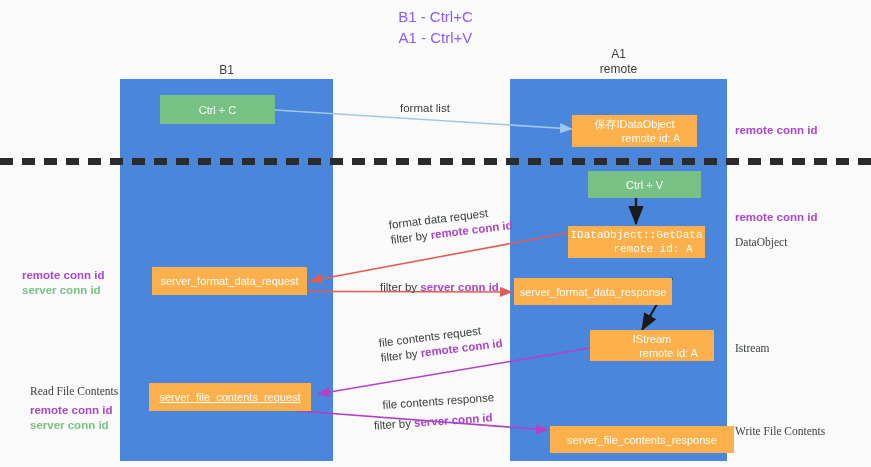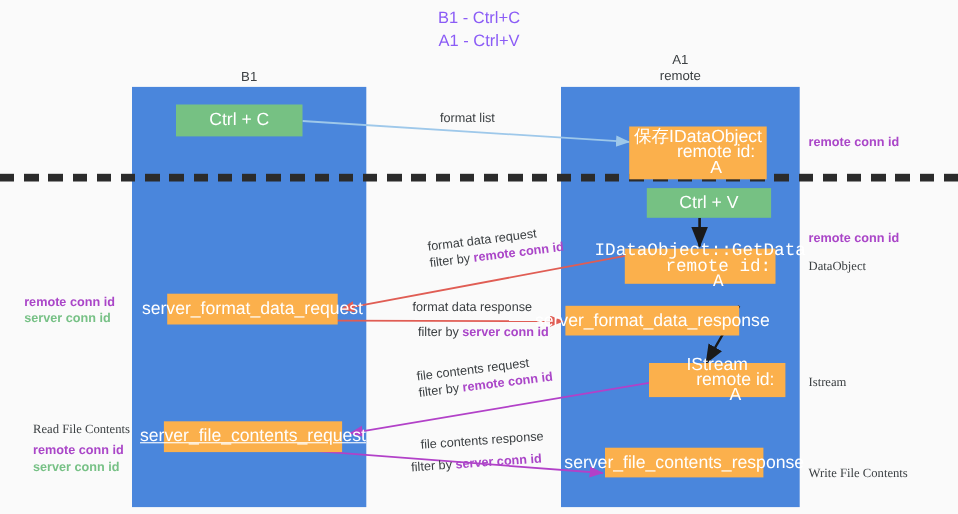--- a/index.html
+++ b/index.html
@@ -64,21 +64,21 @@
 
   
   .node {
     box-sizing: border-box;
     display: flex;
     flex-direction: column;
     align-items: center;
     justify-content: center;
     text-align: center;
     color: #ffffff;
-    font-size: 16px;
+    font-size: 11px;
     line-height: 14px;
     padding: 2px 4px;
   }
   .node.green { background: #76c183; }
   .node.orange { background: #fbb04c; }
   .node .l2 { display: block; margin-left: 33px; }
 
   
   .annot {
     font-size: 11.5px;
@@ -156,21 +156,21 @@
 
     <line x1="155" y1="400" x2="548" y2="430" stroke="#b241c8" stroke-width="1.6" marker-end="url(#ah-magenta)"></line>
   </svg>
 
   <div class="abs" id="divider"></div>
 
   <div class="abs node green" style="left:160px; top:95px; width:115px; height:29px;">
     <span>Ctrl + C</span>
   </div>
 
-  <div class="abs node orange" style="left:572px; top:115px; width:125px; height:48px;">
+  <div class="abs node orange" style="left:572px; top:115px; width:125px; height:32px;">
     <span>保存IDataObject</span>
     <span class="l2">remote id: A</span>
   </div>
 
   <div class="abs node green" style="left:588px; top:171px; width:113px; height:27px;">
     <span>Ctrl + V</span>
   </div>
 
   <div class="abs node orange" style="left:568px; top:226px; width:137px; height:32px;font-family:Liberation Mono, monospace;">
     <span>IDataObject::GetData</span>
@@ -187,37 +187,36 @@
 
   <div class="abs node orange" style="left:590px; top:330px; width:124px; height:31px;">
     <span>IStream</span>
     <span class="l2">remote id: A</span>
   </div>
 
   <div class="abs node orange" style="left:149px; top:383px; width:162px; height:28px;text-decoration:underline;">
     <span>server_file_contents_request</span>
   </div>
 
-  <div class="abs node orange" style="left:550px; top:407px; width:144px; height:27px;">
+  <div class="abs node orange" style="left:550px; top:426px; width:184px; height:27px;">
     <span>server_file_contents_response</span>
   </div>
 
   <div class="abs edge-label" style="left:400px; top:101px;">
     <span>format list</span>
   </div>
 
   <div class="abs" style="left:388px; top:218px; transform:rotate(-7deg); transform-origin:left top;">
     <div class="edge-label">format data request</div>
     <div class="edge-label">
       <span>filter by </span><span class="ci-remote">remote conn id</span>
     </div>
   </div>
 
   <div class="abs" style="left:375px; top:273px;">
-    <div class="edge-label">format data response</div>
     <div class="edge-label" style="margin-top:7px; margin-left:5px;">
       <span>filter by </span><span class="ci-server-purple">server conn id</span>
     </div>
   </div>
 
   <div class="abs" style="left:378px; top:336px; transform:rotate(-7deg); transform-origin:left top;">
     <div class="edge-label">file contents request</div>
     <div class="edge-label">
       <span>filter by </span><span class="ci-remote">remote conn id</span>
     </div>

